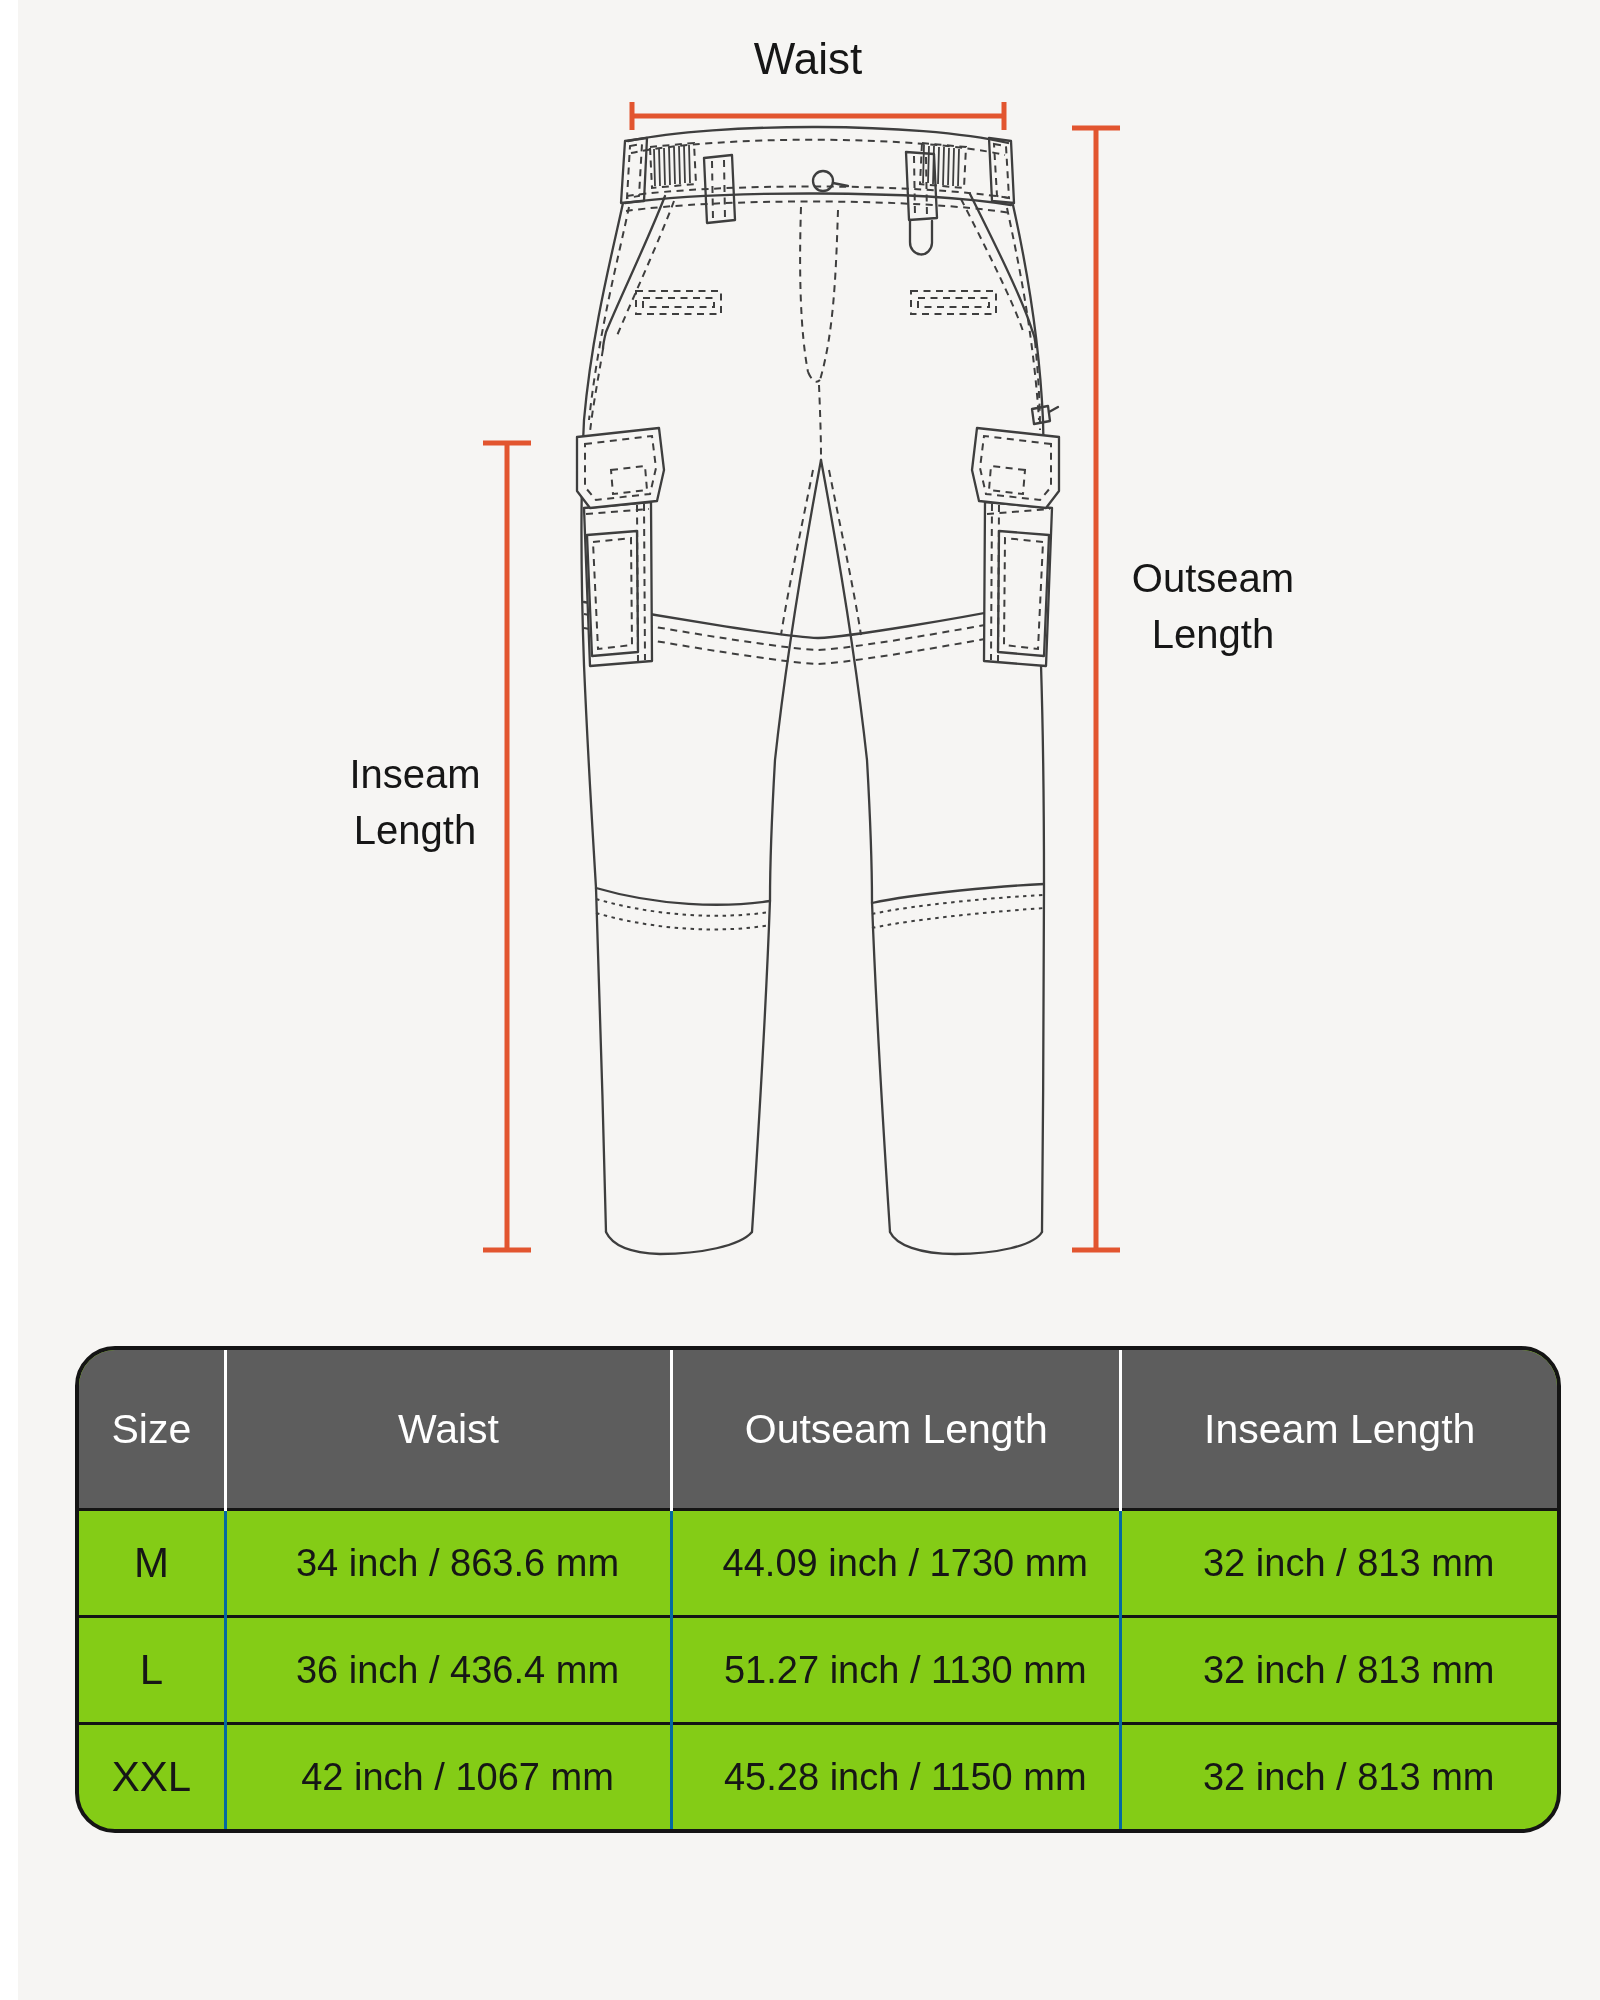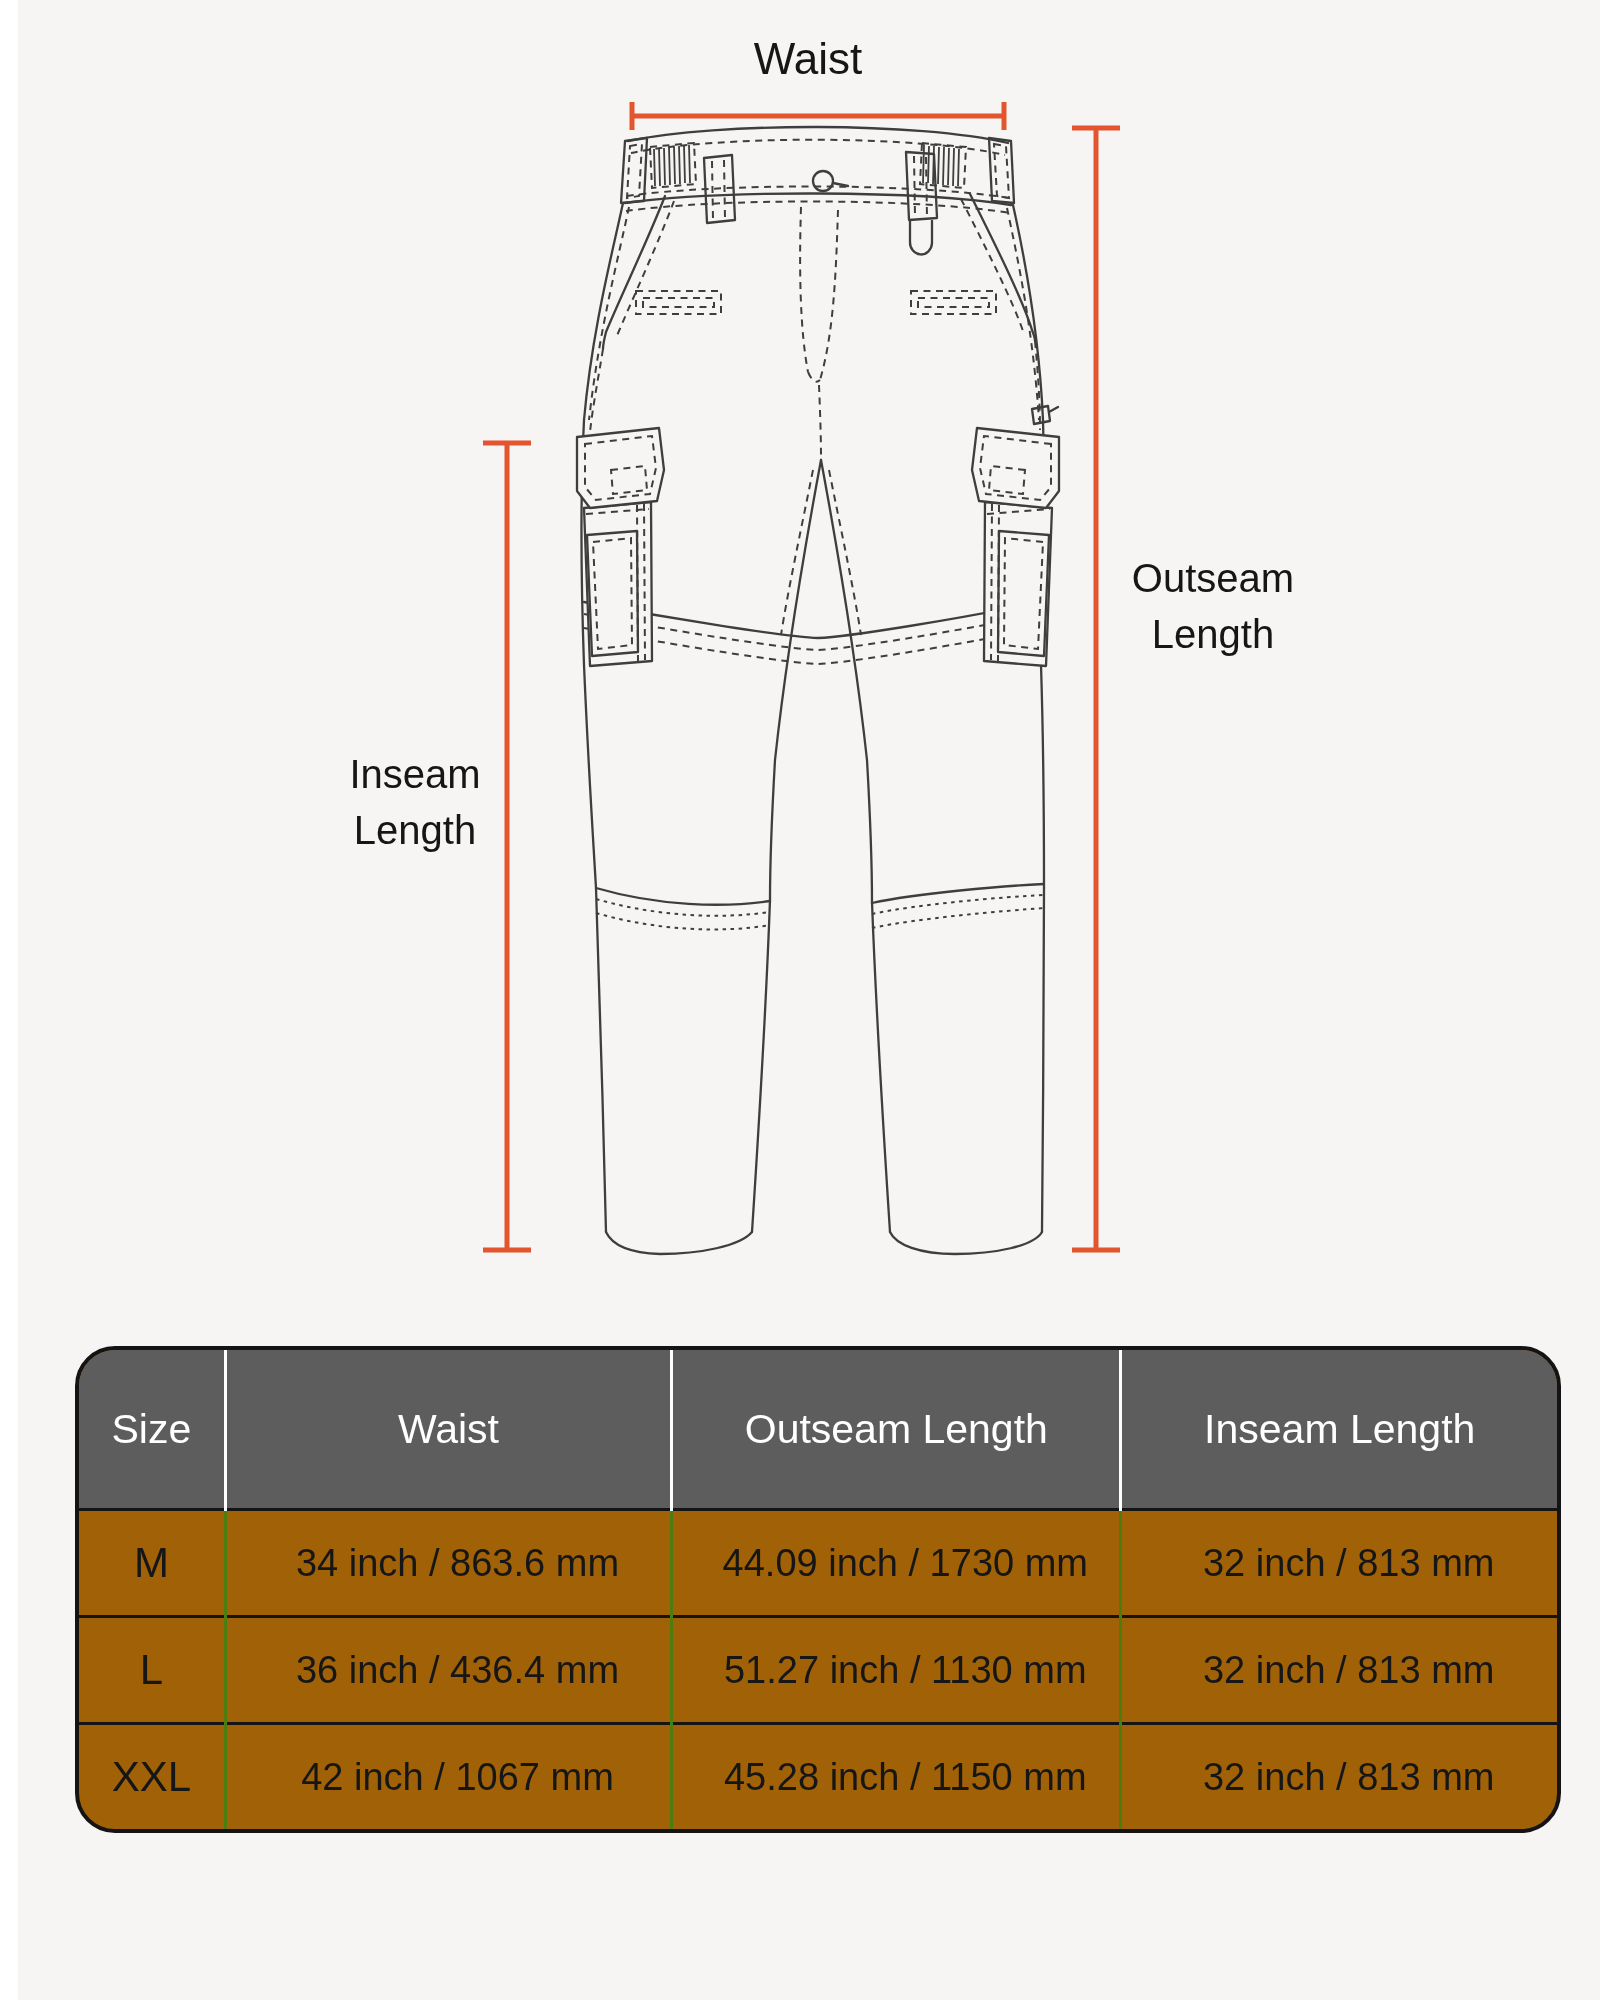--- a/index.html
+++ b/index.html
@@ -23,33 +23,33 @@
   .fillbg{fill:#F6F5F3;}
   .d{fill:none;stroke:#3E3E3E;stroke-width:2;stroke-dasharray:7 5.5;stroke-linecap:butt;}
   .dt{fill:none;stroke:#3E3E3E;stroke-width:2;stroke-dasharray:3.5 4.5;}
   .hatch{fill:none;stroke:#3E3E3E;stroke-width:1.8;}
   .meas{fill:none;stroke:#E2552F;stroke-width:5;stroke-linecap:butt;}
 
   
   .size-table-wrap{
     width:1478px;margin:34px auto 0;
     border:4px solid #141414;border-radius:40px;overflow:hidden;
-    background:#a16207;
+    background:#84cc16;
   }
   table.size-table{width:100%;border-collapse:collapse;}
   .size-table th{
     background:#5D5D5D;color:#FFFFFF;font-weight:400;
     font-size:41px;height:158px;line-height:1.28;text-align:center;padding:0 8px;
   }
   .size-table th + th{border-left:3px solid #FFFFFF;}
   .size-table td{
     height:104px;font-size:38px;color:#161616;text-align:center;
     border-top:3px solid #141414;padding:0 6px;
   }
-  .size-table td + td{border-left:3px solid #4d7c0f;padding-left:24px;}
+  .size-table td + td{border-left:3px solid #0369a1;padding-left:24px;}
   .size-table td.size-cell{font-size:42px;}
   .col-size{width:9.9%;}
   .col-waist{width:30.2%;}
   .col-outseam{width:30.4%;}
   .col-inseam{width:29.5%;}
   .muted{color:#454545;}
 </style>
 </head>
 <body>
 

